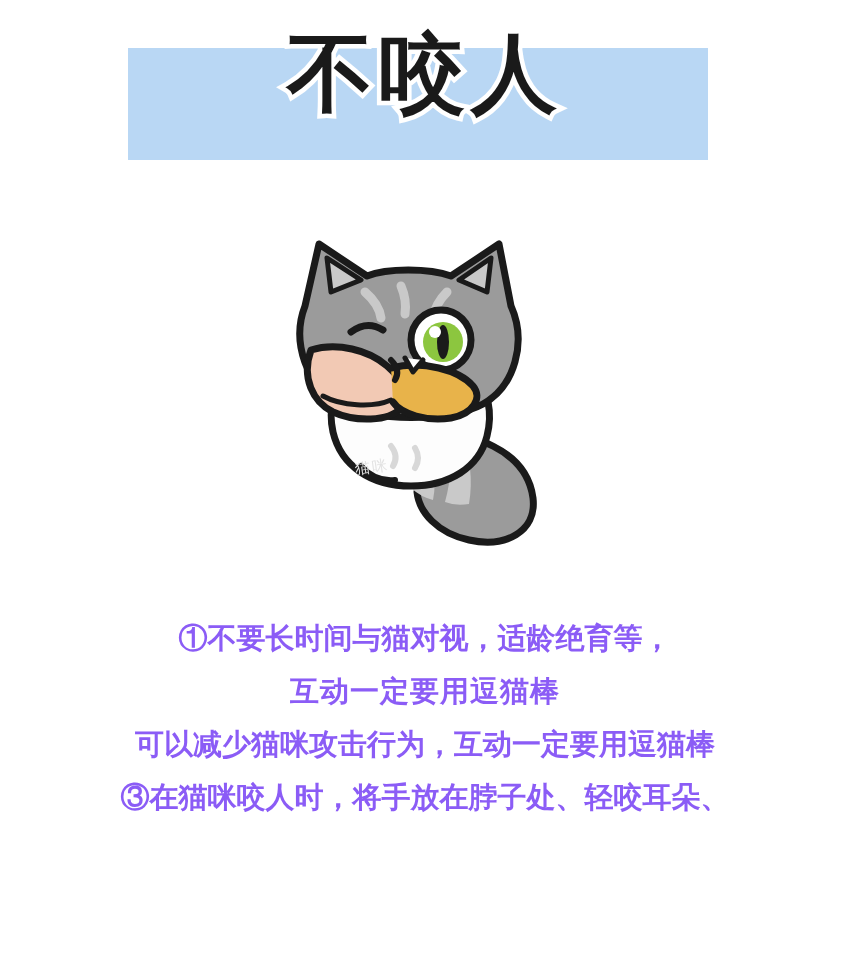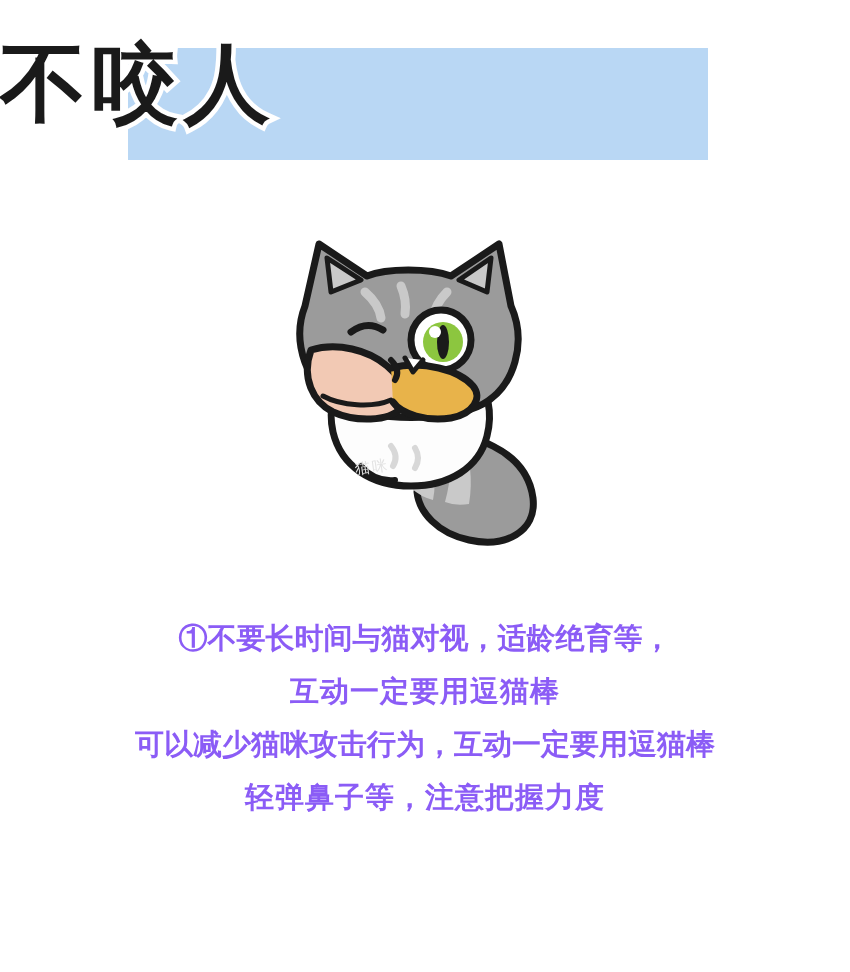--- a/index.html
+++ b/index.html
@@ -29,29 +29,29 @@
     top: 48px;
     width: 580px;
     height: 112px;
     background: #b9d7f4;
   }
   .title-text {
     position: absolute;
     left: 0;
     top: 18px;
     width: 850px;
+    text-align: center;
     font-family: "DejaVu Sans", sans-serif;
     font-weight: bold;
     font-size: 86px;
     line-height: 110px;
     letter-spacing: 6px;
     color: #1a1a1a;
     -webkit-text-stroke: 9px #ffffff;
     paint-order: stroke fill;
-    margin-top: 10px;
   }
 
   
   .illustration {
     position: absolute;
     left: 0;
     top: 200px;
     width: 850px;
     height: 400px;
   }
@@ -147,14 +147,14 @@
       <path d="M146 266 q14 16 34 14" stroke-width="6"></path>
     </g>
   </svg>
   <div class="watermark">猫咪</div>
 </div>
 
 <div class="tips">
   <div class="tip-line">①不要长时间与猫对视，适龄绝育等，</div>
   <div class="tip-line indent">互动一定要用逗猫棒</div>
   <div class="tip-line">可以减少猫咪攻击行为，互动一定要用逗猫棒</div>
-  <div class="tip-line indent">轻弹鼻子等，注意把握力度</div>
+  <div class="tip-line">③在猫咪咬人时，将手放在脖子处、轻咬耳朵、</div>
 </div>
 
 </body></html>

